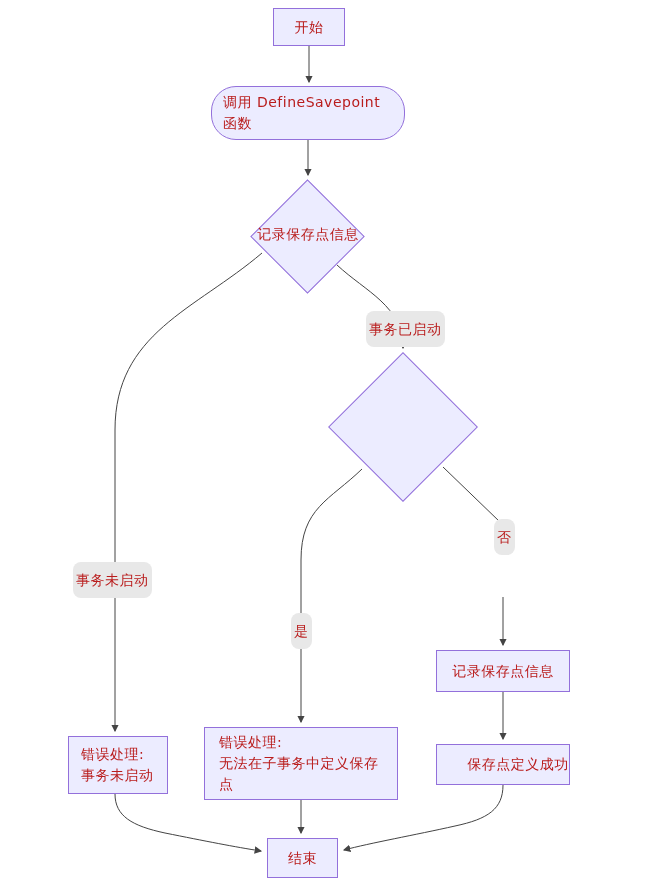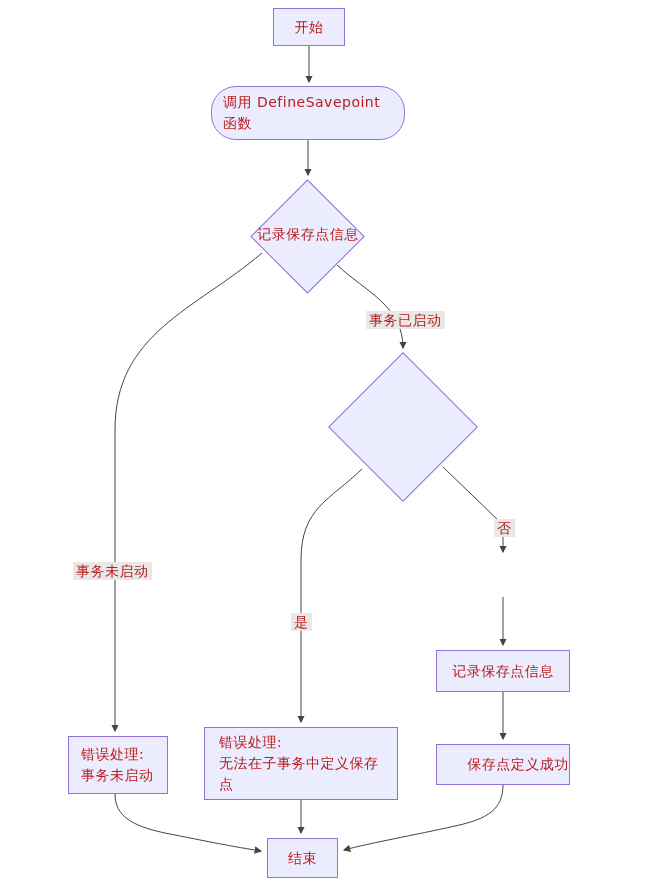--- a/index.html
+++ b/index.html
@@ -43,23 +43,24 @@
     font-size:14px;
     letter-spacing:0.5px;
     text-align:center;
     z-index:2;
   }
   .edge-label{
     position:absolute;
     background:#e8e8e8;
     font-size:14px;
     letter-spacing:0.5px;
-    padding:0 3px;
+    padding:9px 3px;
     z-index:3;
     line-height:18px;
+    border-radius:8px;
   }
 </style>
 </head>
 <body>
 
 <div id="canvas">
 
   <svg id="edges" xmlns="http://www.w3.org/2000/svg" width="661" height="894" viewBox="0 0 661 894">
     <defs>
       <marker id="arrow" viewBox="0 0 10 10" refX="8.5" refY="5" markerWidth="7.5" markerHeight="7.5" orient="auto-start-reverse">

